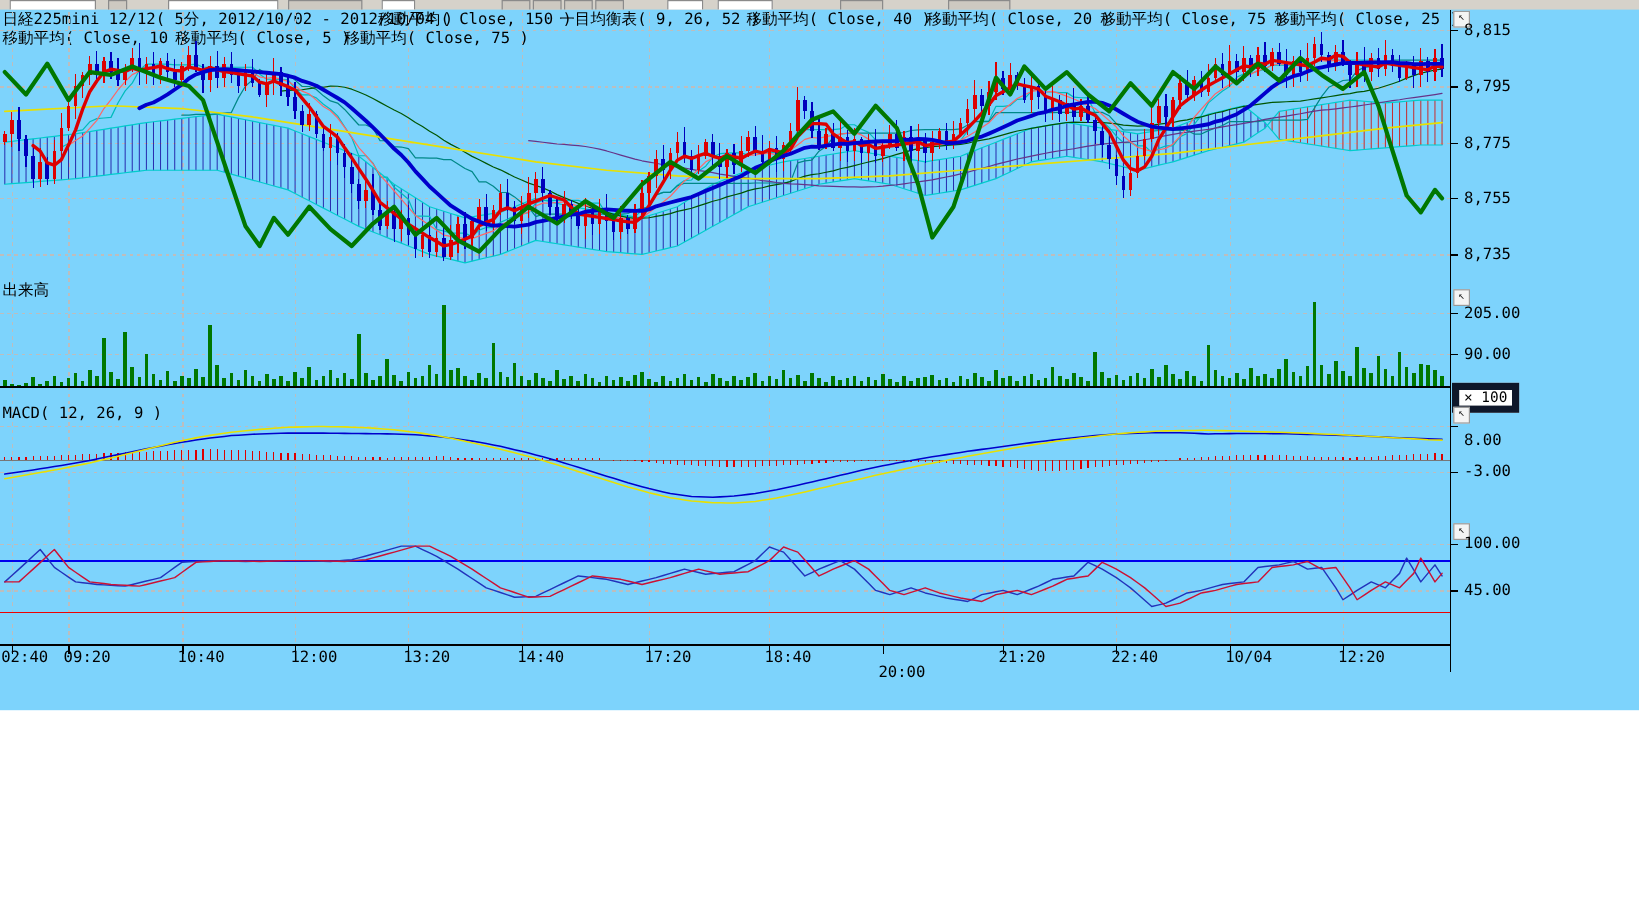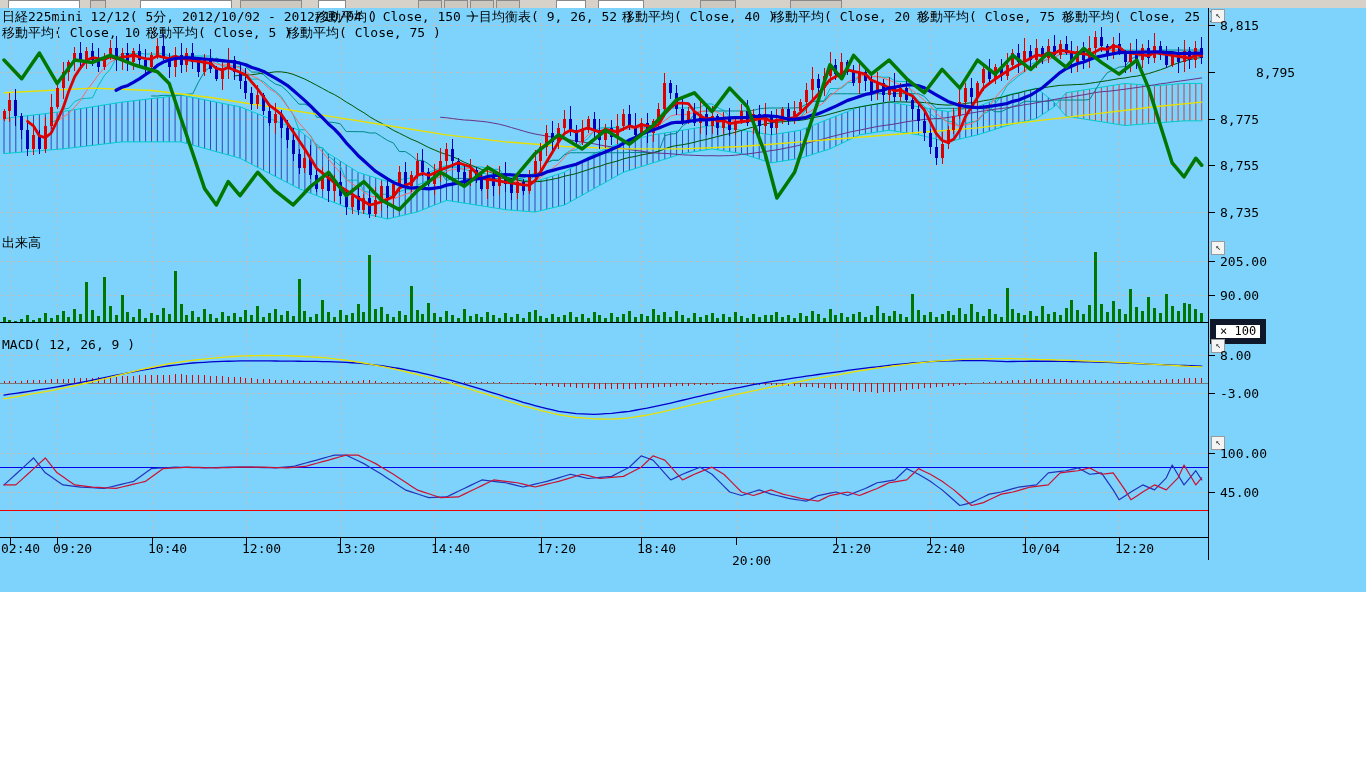--- a/index.html
+++ b/index.html
@@ -1148,27 +1148,27 @@
 
   <div id="mult-badge" style="left:1210px;top:319px;">× 100</div>
 
   <div class="expand-btn" style="left:1211px;top:9px;"><span>↖</span></div>
   <div class="expand-btn" style="left:1211px;top:241px;"><span>↖</span></div>
   <div class="expand-btn" style="left:1211px;top:339px;"><span>↖</span></div>
   <div class="expand-btn" style="left:1211px;top:436px;"><span>↖</span></div>
 
   <div id="axis-labels">
       <div class="lbl" style="left: 1220px; top: 18px;">8,815</div>
-      <div class="lbl" style="left: 1220px; top: 65px; margin-left: 36px;">8,795</div>
+      <div class="lbl" style="left: 1220px; top: 65px;">8,795</div>
       <div class="lbl" style="left: 1220px; top: 112px;">8,775</div>
       <div class="lbl" style="left: 1220px; top: 158px;">8,755</div>
       <div class="lbl" style="left: 1220px; top: 205px;">8,735</div>
       <div class="lbl" style="left: 1220px; top: 254px;">205.00</div>
       <div class="lbl" style="left: 1220px; top: 288px;">90.00</div>
-      <div class="lbl" style="left: 1220px; top: 348px; text-align: right;">8.00</div>
+      <div class="lbl" style="left: 1220px; top: 360px; text-align: right;">8.00</div>
       <div class="lbl" style="left: 1220px; top: 386px;">-3.00</div>
       <div class="lbl" style="left: 1220px; top: 446px;">100.00</div>
       <div class="lbl" style="left: 1220px; top: 485px;">45.00</div>
       <div class="lbl" style="left: 1px; top: 541px;">02:40</div>
       <div class="lbl" style="left: 53px; top: 541px;">09:20</div>
       <div class="lbl" style="left: 148px; top: 541px;">10:40</div>
       <div class="lbl" style="left: 242px; top: 541px; text-align: right;">12:00</div>
       <div class="lbl" style="left: 336px; top: 541px;">13:20</div>
       <div class="lbl" style="left: 431px; top: 541px;">14:40</div>
       <div class="lbl" style="left: 537px; top: 541px;">17:20</div>

